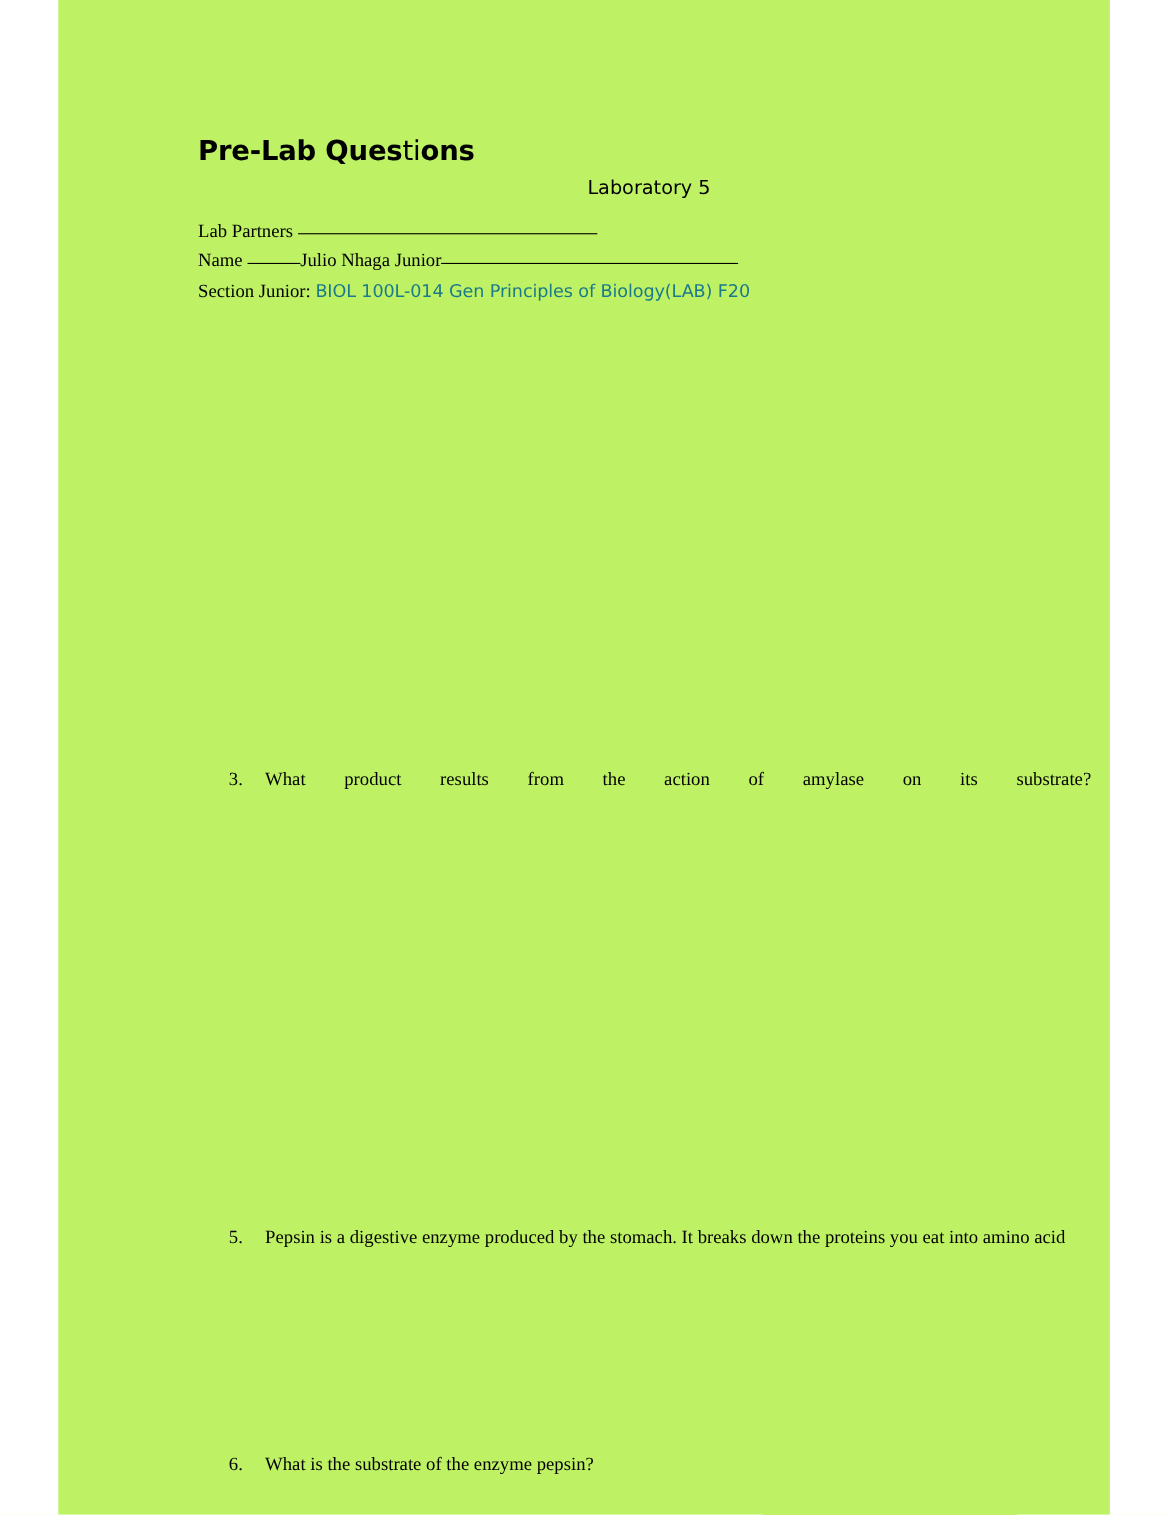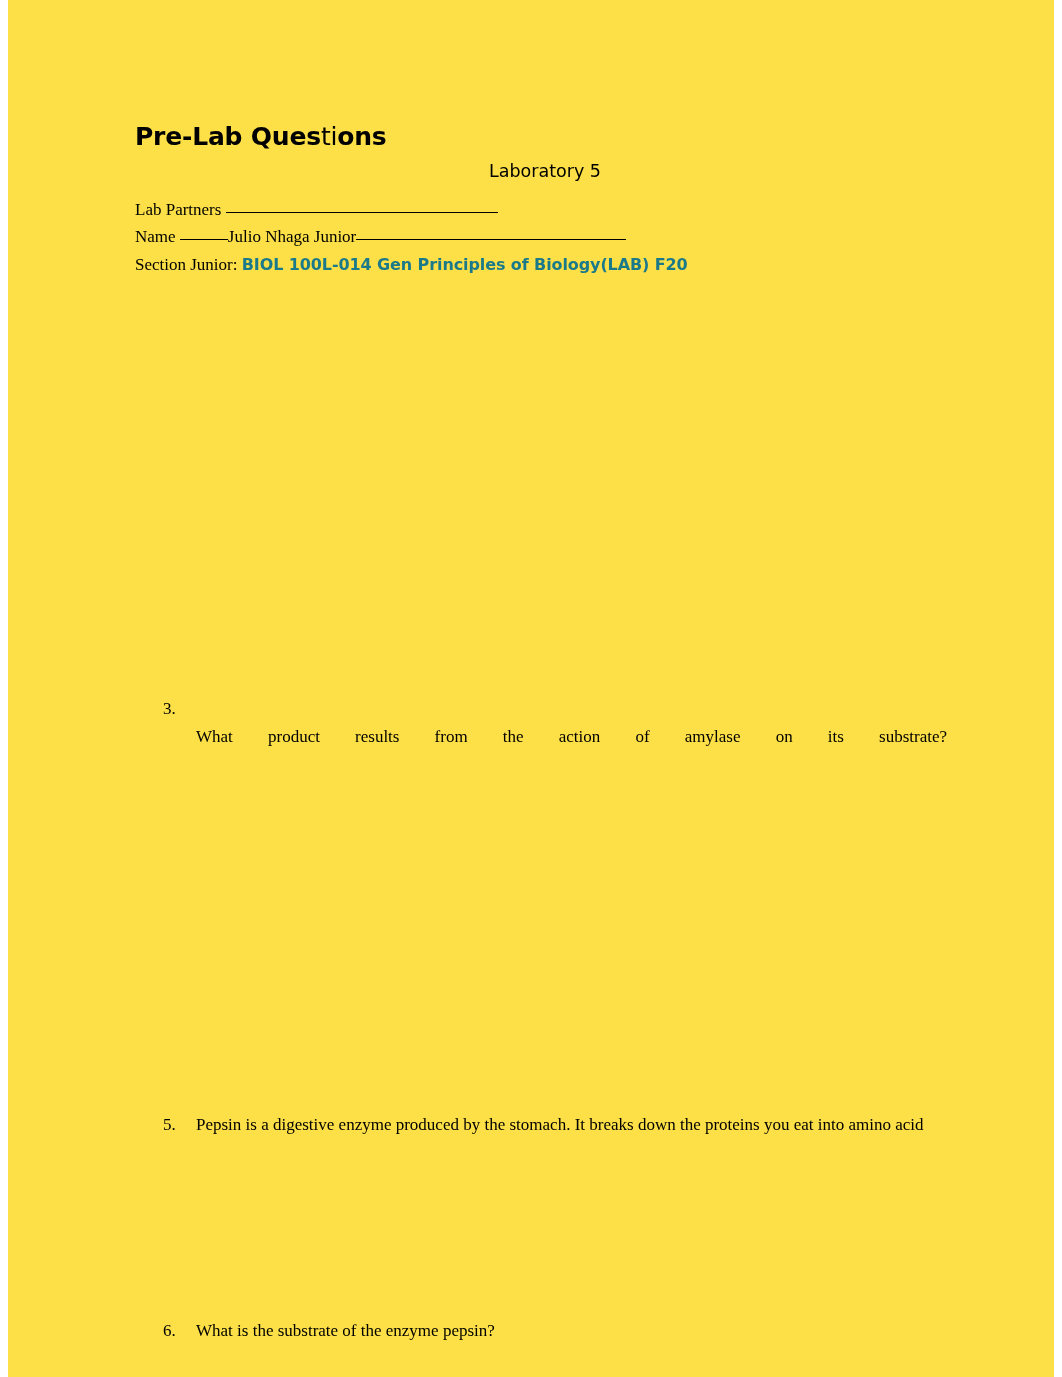--- a/index.html
+++ b/index.html
@@ -4,23 +4,23 @@
 <title>Pre-Lab Questions</title>
 <style>
   html, body {
     margin: 0;
     padding: 0;
     background: #ffffff;
   }
 
   .page {
     position: relative;
-    width: 1046px;
+    width: 956px;
     height: 1377px;
-    background: #fde047;
+    background: #bef264;
     margin: 0 auto;
     overflow: hidden;
     font-family: "Liberation Serif", "DejaVu Serif", serif;
     color: #000000;
     -webkit-font-smoothing: antialiased;
   }
 
   
   .header {
     position: absolute;
@@ -67,21 +67,21 @@
     border-bottom: 1.4px solid #000000;
     vertical-align: 2px;
     height: 0;
   }
   .rule.short  { width: 48px; }
   .rule.name   { width: 270px; }
   .rule.partners { width: 272px; }
 
   .section-value {
     font-family: "DejaVu Sans", "Liberation Sans", sans-serif;
-    font-weight: bold;
+    font-weight: normal;
     font-size: 16px;
     letter-spacing: -0.1px;
   }
 
   
   .question {
     position: absolute;
     left: 127px;
     width: 812px;
     font-family: "Liberation Serif", "DejaVu Serif", serif;
@@ -99,21 +99,20 @@
   }
 
   .question .body {
     display: block;
     margin-left: 61px;
   }
 
   .question.justified .body {
     text-align: justify;
     text-align-last: justify;
-    margin-top: 28px;
   }
 
   #q3 { top: 697px; }
   #q5 { top: 1113px; }
   #q6 { top: 1319px; }
 </style>
 </head>
 <body>
 
 <div class="page">

